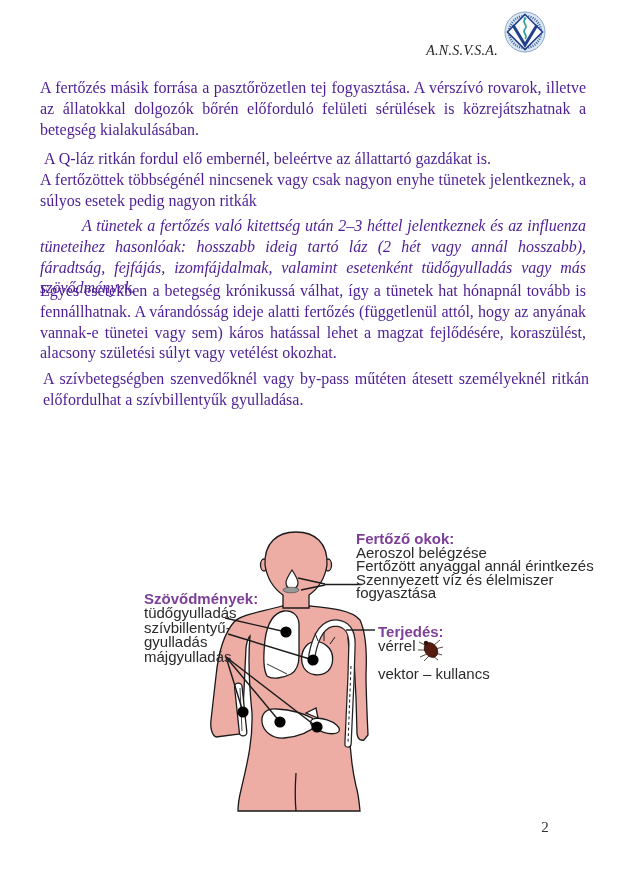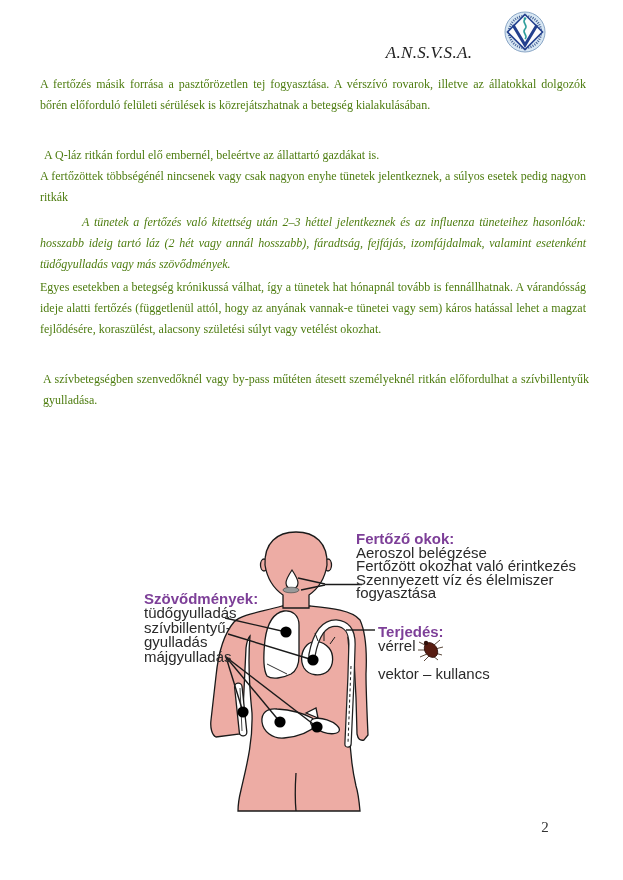--- a/index.html
+++ b/index.html
@@ -8,33 +8,33 @@
     width:623px;height:880px;
     margin:0 auto;
     background:#ffffff;
     font-family:"Liberation Serif", serif;
     color:#111;
     overflow:hidden;
   }
   .para{
     position:absolute;
     left:40px;width:546px;
-    font-size:12px;line-height:20.8px;
+    font-size:16px;line-height:20.8px;
     text-align:justify;
-    color:#4d7c0f;
+    color:#4c1d95;
   }
   .p1{top:62px;}
   .p2{top:133px;padding-left:4px;text-align:left;}
   .p3{top:154px;}
   .p4{top:200px;text-indent:42px;font-style:italic;}
   .p5{top:265px;}
   .p6{top:345px;padding-left:3px;margin-top:24px;}
   .header-abbr{
     position:absolute;top:43px;left:360px;width:138px;
-    text-align:center;font-style:italic;font-size:17px;color:#222;
+    text-align:right;font-style:italic;font-size:14px;color:#222;
     letter-spacing:.3px;
   }
   .logo{position:absolute;top:11px;left:504px;width:42px;height:42px;}
   .page-number{
     position:absolute;top:819px;left:530px;width:30px;
     text-align:center;font-size:15px;color:#333;
   }
   .figure{position:absolute;top:528px;left:0;width:623px;height:300px;}
   .figure svg.diagram{position:absolute;top:0;left:0;}
   .fig-label{
@@ -199,21 +199,21 @@
       <div class="hd">Szövődmények:</div>
       <div>tüdőgyulladás</div>
       <div>szívbillentyű-</div>
       <div>gyulladás</div>
       <div>májgyulladás</div>
     </div>
 
     <div class="fig-label lbl-causes">
       <div class="hd">Fertőző okok:</div>
       <div>Aeroszol belégzése</div>
-      <div>Fertőzött okozhat való érintkezés</div>
+      <div>Fertőzött anyaggal annál érintkezés</div>
       <div>Szennyezett víz és élelmiszer</div>
       <div>fogyasztása</div>
     </div>
 
     <div class="fig-label lbl-spread">
       <div class="hd">Terjedés:</div>
       <div>vérrel</div>
     </div>
     <div class="fig-label lbl-vector">vektor – kullancs</div>
   </div>

